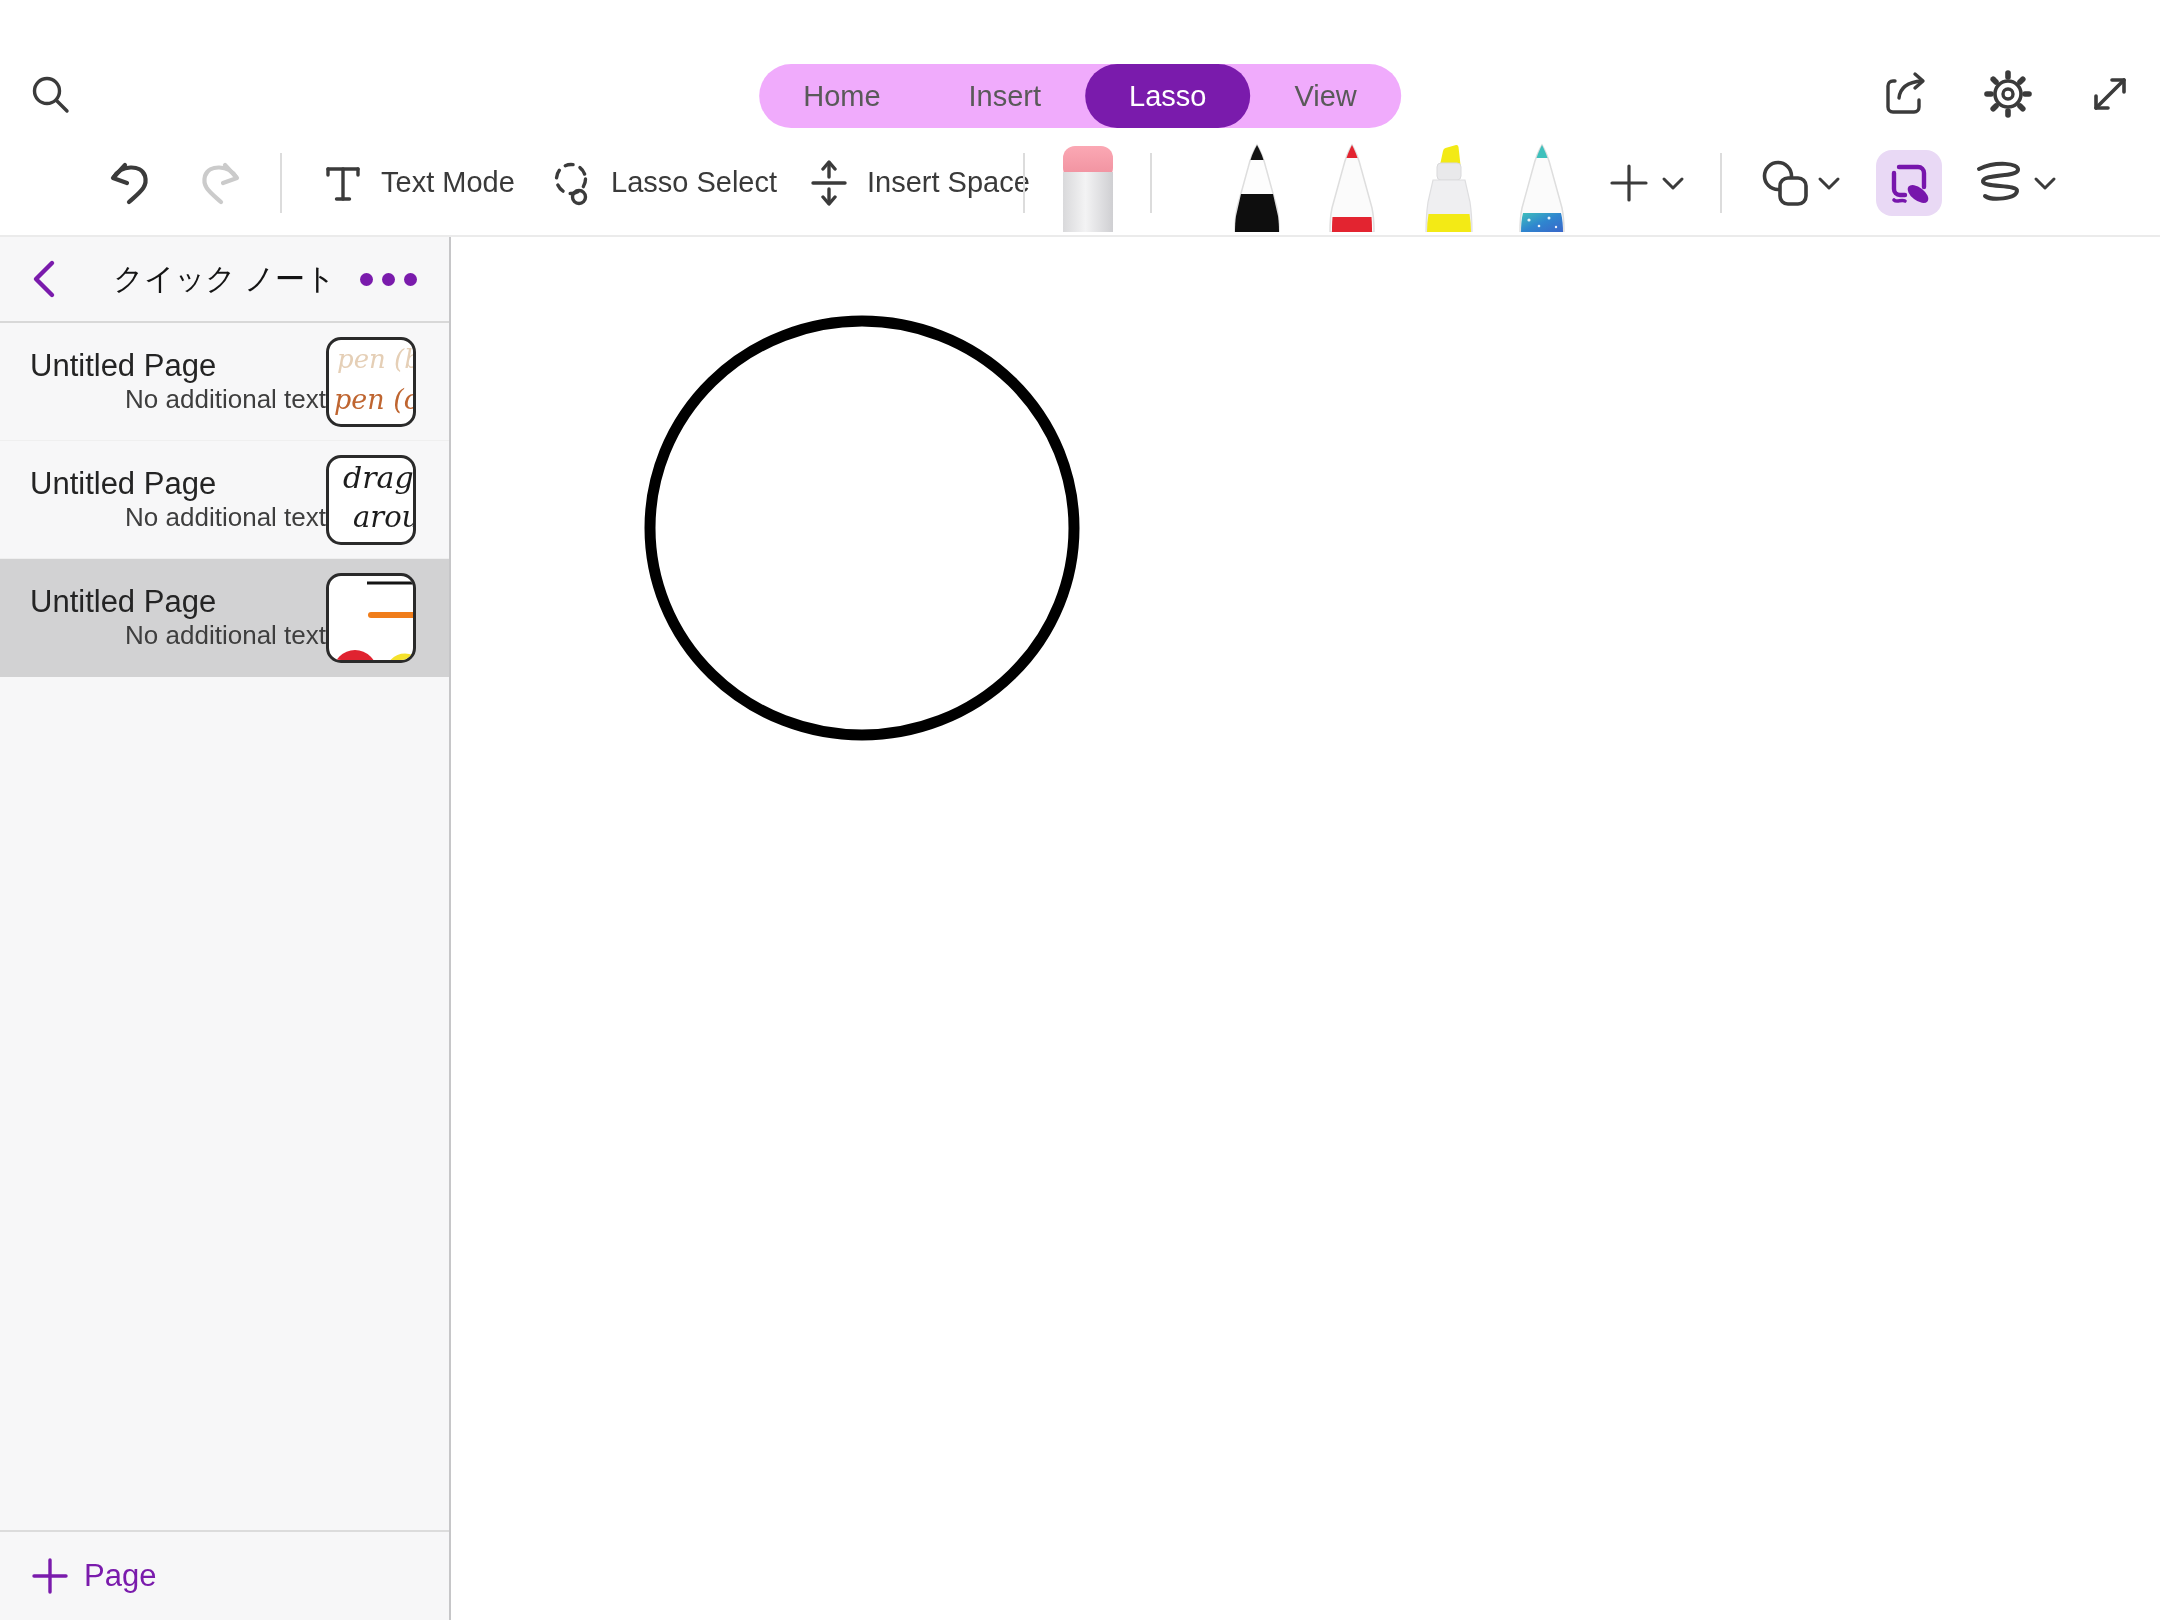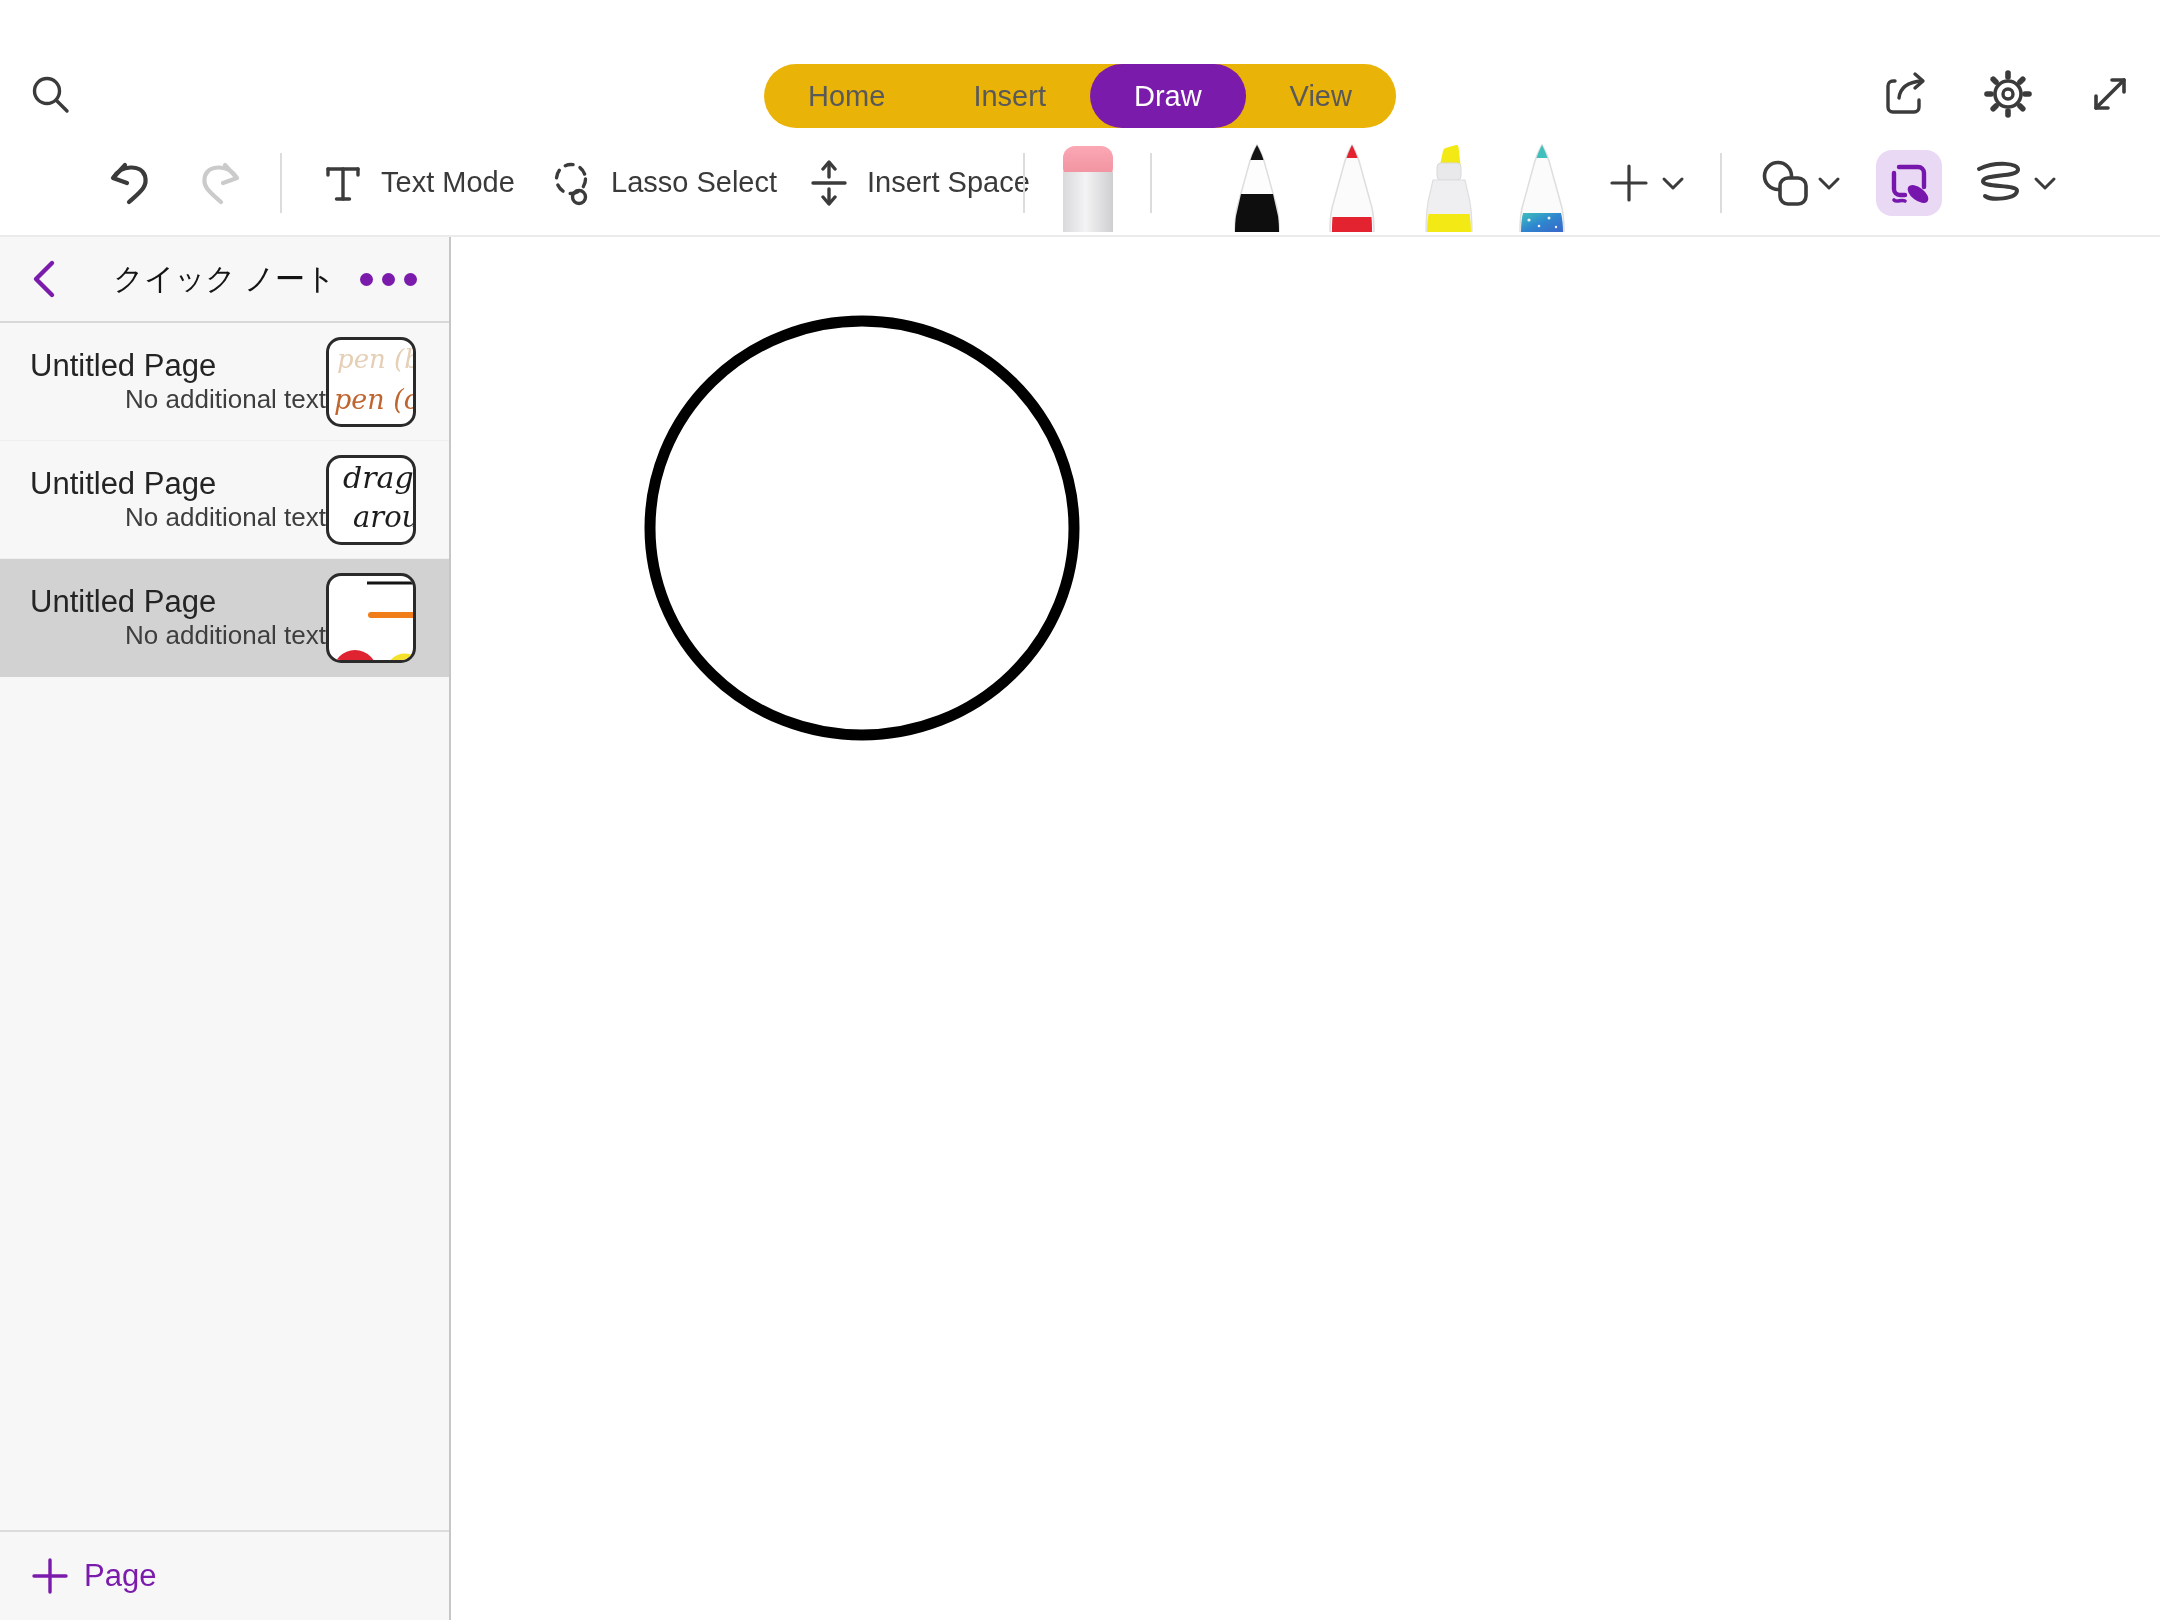--- a/index.html
+++ b/index.html
@@ -5,21 +5,21 @@
   * { margin:0; padding:0; box-sizing:border-box; }
   html,body { width:2160px; height:1620px; }
   body { font-family:"Liberation Sans", sans-serif; background:#fff; overflow:hidden; }
   .app { position:relative; width:2160px; height:1620px; background:#fff; }
 
   
   .topbar { position:absolute; top:0; left:0; width:2160px; height:237px; background:#fff; border-bottom:2px solid #ebebeb; z-index:5; }
   .row1 { position:relative; height:130px; }
   .icon-btn { background:none; border:none; cursor:pointer; display:flex; align-items:center; justify-content:center; }
   .search-btn { position:absolute; left:26px; top:70px; width:50px; height:50px; }
-  .tab-pill { position:absolute; left:50%; top:64px; transform:translateX(-50%); height:64px; background:#eab308; border-radius:32px; display:flex; align-items:stretch; }
+  .tab-pill { position:absolute; left:50%; top:64px; transform:translateX(-50%); height:64px; background:#f0abfc; border-radius:32px; display:flex; align-items:stretch; }
   .tab { border:none; background:transparent; font-family:"Liberation Sans",sans-serif; font-size:29px; color:#595959; padding:0 44px; border-radius:32px; cursor:pointer; }
   .tab.active { background:#7a1bac; color:#fff; }
   .right-icons { position:absolute; right:24px; top:68px; display:flex; gap:50px; }
   .right-icons .icon-btn { width:52px; height:52px; }
 
   .row2 { position:absolute; top:130px; left:0; width:2160px; height:105px; }
   .r2 { position:absolute; top:50%; transform:translateY(-50%); }
   .tool-group { display:flex; align-items:center; gap:15px; background:none; border:none; cursor:pointer; }
   .tool-label { font-family:"Liberation Sans",sans-serif; font-size:29px; color:#3a3a3a; white-space:nowrap; }
   .vdivider { width:2px; height:60px; background:#dcdcdc; }
@@ -63,21 +63,21 @@
       <button class="icon-btn search-btn">
         <svg width="46" height="46" viewBox="0 0 46 46" fill="none" stroke="#3b3b3b" stroke-width="3.4">
           <circle cx="19" cy="19" r="12.5"></circle>
             <line x1="28.5" y1="28.5" x2="39" y2="39" stroke-linecap="round"></line>
         </svg>
       </button>
 
       <div class="tab-pill">
         <button class="tab">Home</button>
         <button class="tab">Insert</button>
-        <button class="tab active">Draw</button>
+        <button class="tab active">Lasso</button>
         <button class="tab">View</button>
       </div>
 
       <div class="right-icons">
         <button class="icon-btn">
           <svg width="50" height="50" viewBox="0 0 50 50" fill="none" stroke="#3b3b3b" stroke-width="3.4" stroke-linecap="round" stroke-linejoin="round">
             <path d="M14 12 L12 12 C9 12 7 14 7 17 L7 38 C7 41 9 43 12 43 L33 43 C36 43 38 41 38 38 L38 31"></path>
             <path d="M18 29 C19 19 26 13 41 12" stroke="#fff" stroke-width="9"></path>
             <path d="M18 29 C19 19 26 13 41 12"></path>
             <path d="M34 5 L42 12 L34 19"></path>

